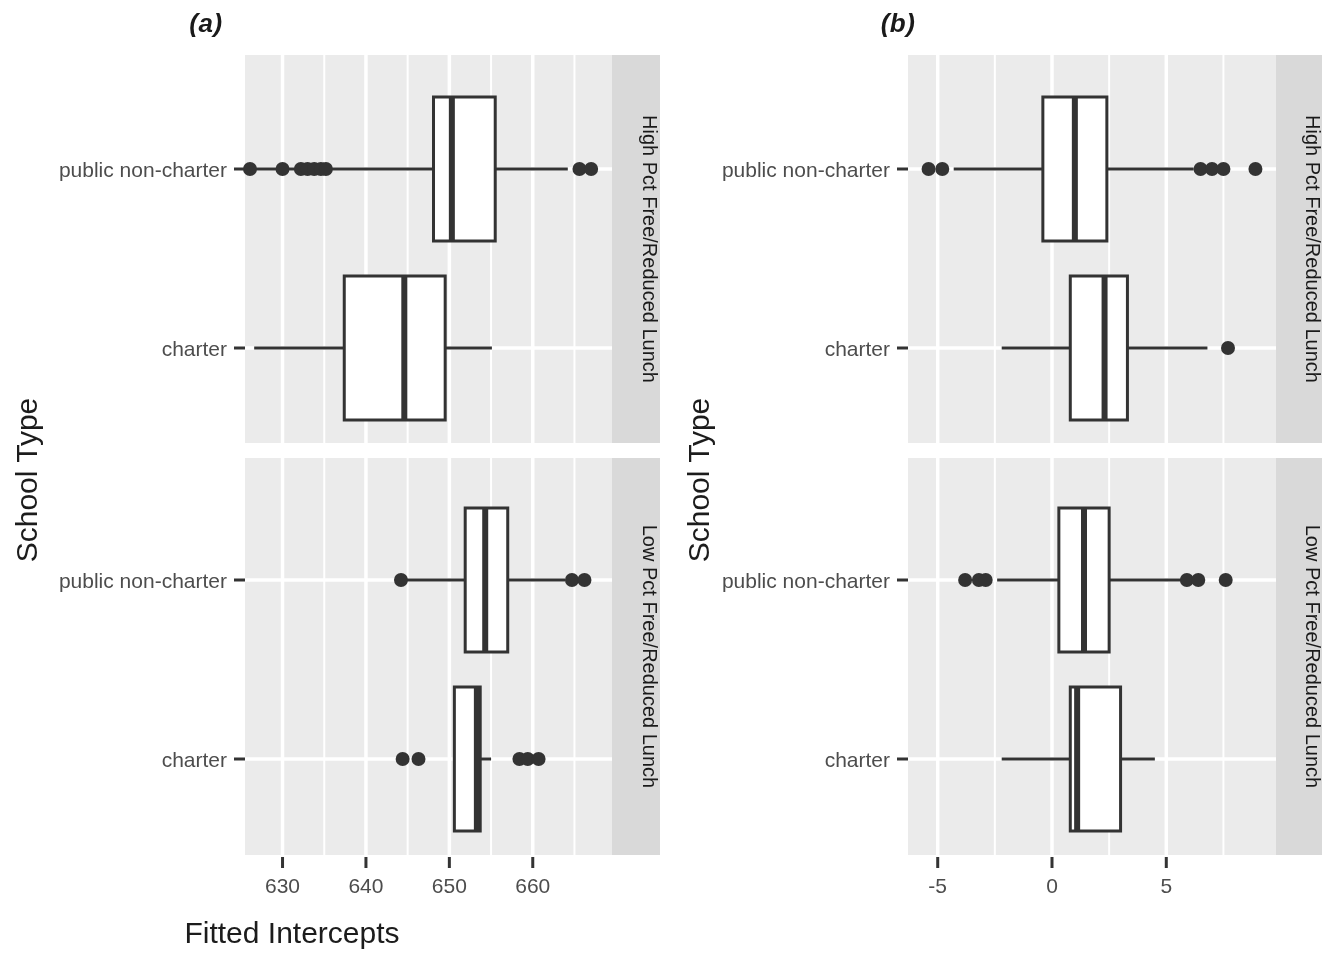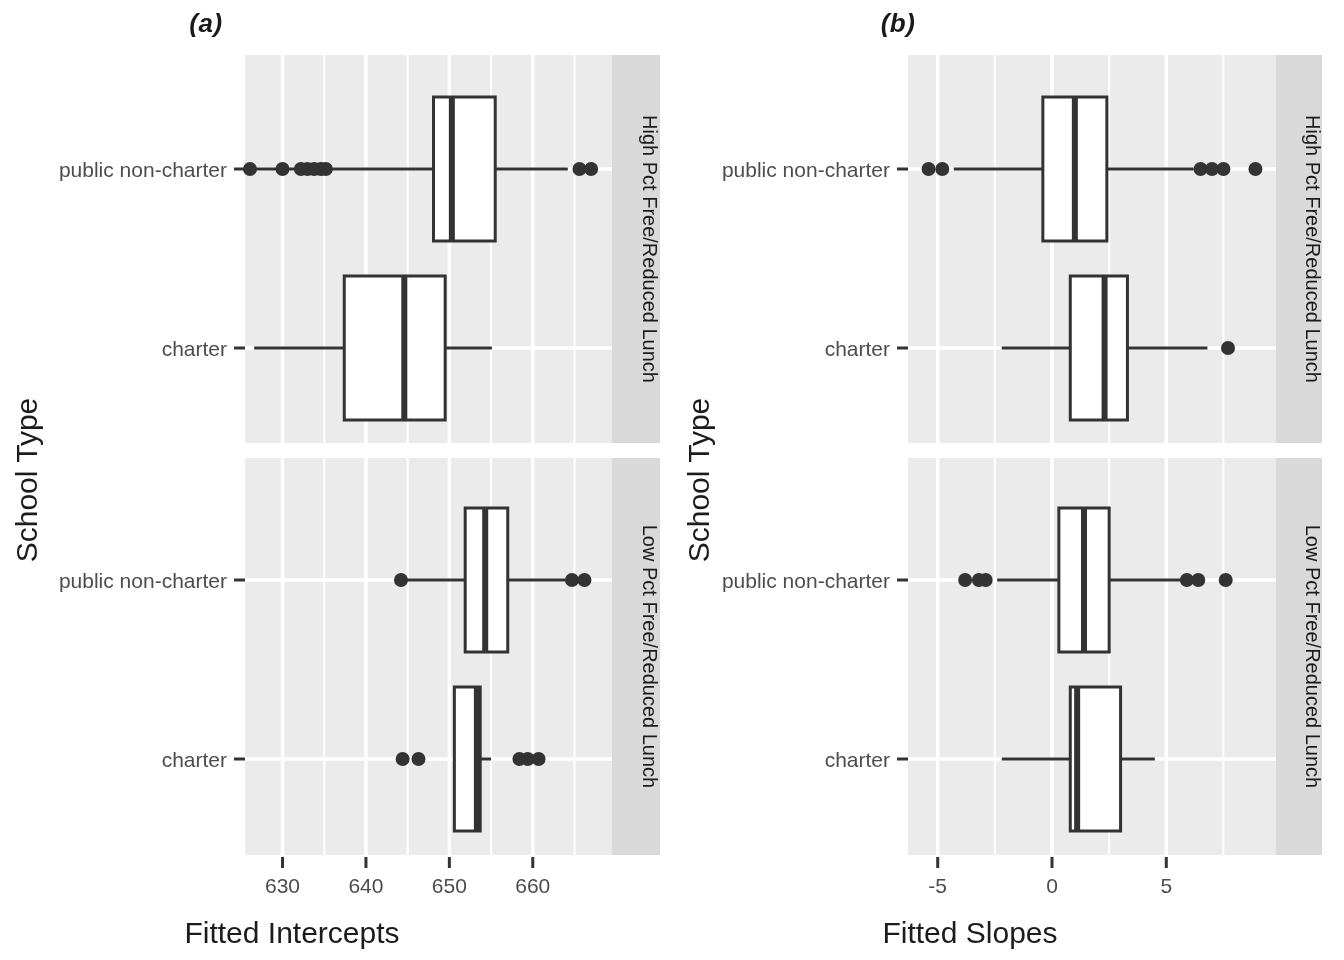--- a/index.html
+++ b/index.html
@@ -237,16 +237,15 @@
         <text x="494.2857142857143" y="893" text-anchor="middle" class="tick-label">5</text>
         <line x1="225" y1="169" x2="236" y2="169" stroke="#333333" stroke-width="3"></line>
         <text x="218" y="177" text-anchor="end" class="tick-label">public non-charter</text>
         <line x1="225" y1="348" x2="236" y2="348" stroke="#333333" stroke-width="3"></line>
         <text x="218" y="356" text-anchor="end" class="tick-label">charter</text>
         <line x1="225" y1="580" x2="236" y2="580" stroke="#333333" stroke-width="3"></line>
         <text x="218" y="588" text-anchor="end" class="tick-label">public non-charter</text>
         <line x1="225" y1="759" x2="236" y2="759" stroke="#333333" stroke-width="3"></line>
         <text x="218" y="767" text-anchor="end" class="tick-label">charter</text>
       </svg>
-    <div class="axis-title-x" id="axis-x-b">Fitted Slopes</div>
   </div>
 
 </div>
 
 </body></html>

